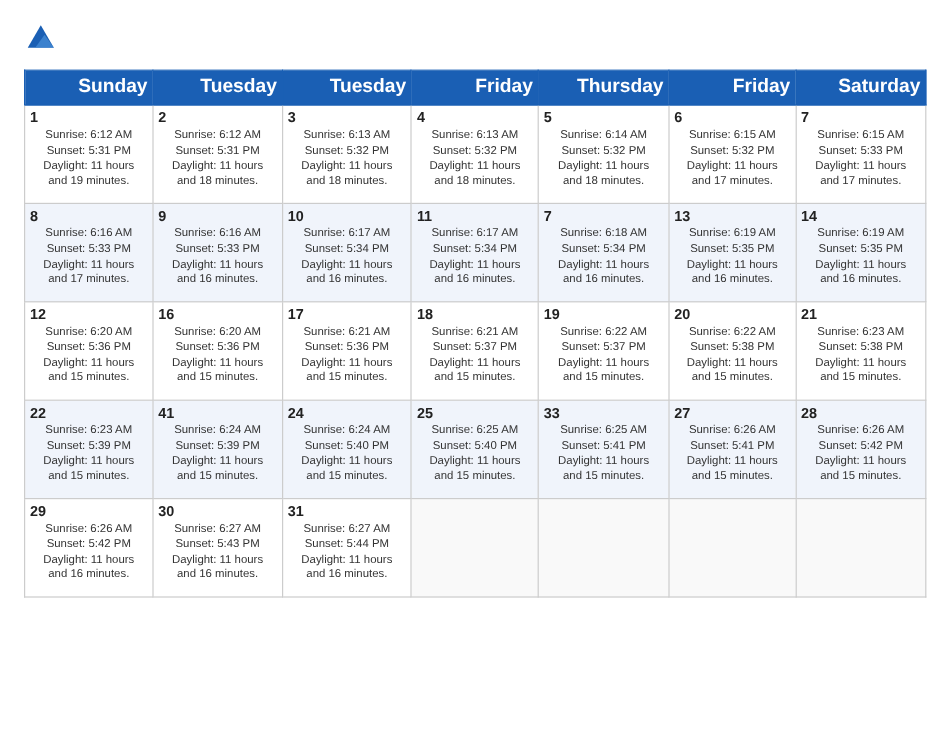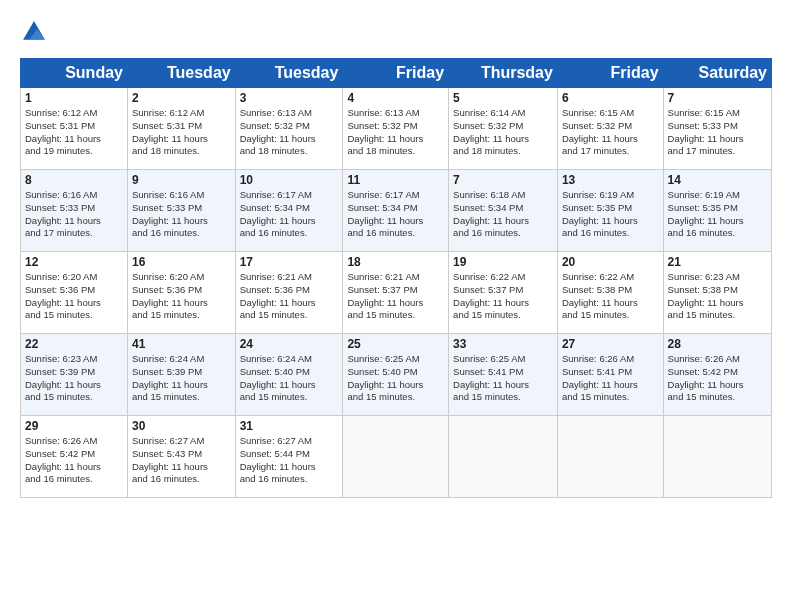--- a/index.html
+++ b/index.html
@@ -81,20 +81,21 @@
       font-size: 12px;
       font-weight: bold;
       color: #222;
       display: block;
       margin-bottom: 2px;
     }
     .day-info {
       color: #333;
       font-size: 9.5px;
       line-height: 1.35;
+      text-align: center;
     }
     .empty-cell {
       background: #f9f9f9;
     }
   </style>
 </head>
 <body>
 
 <div class="container">
   <div class="header-row">

